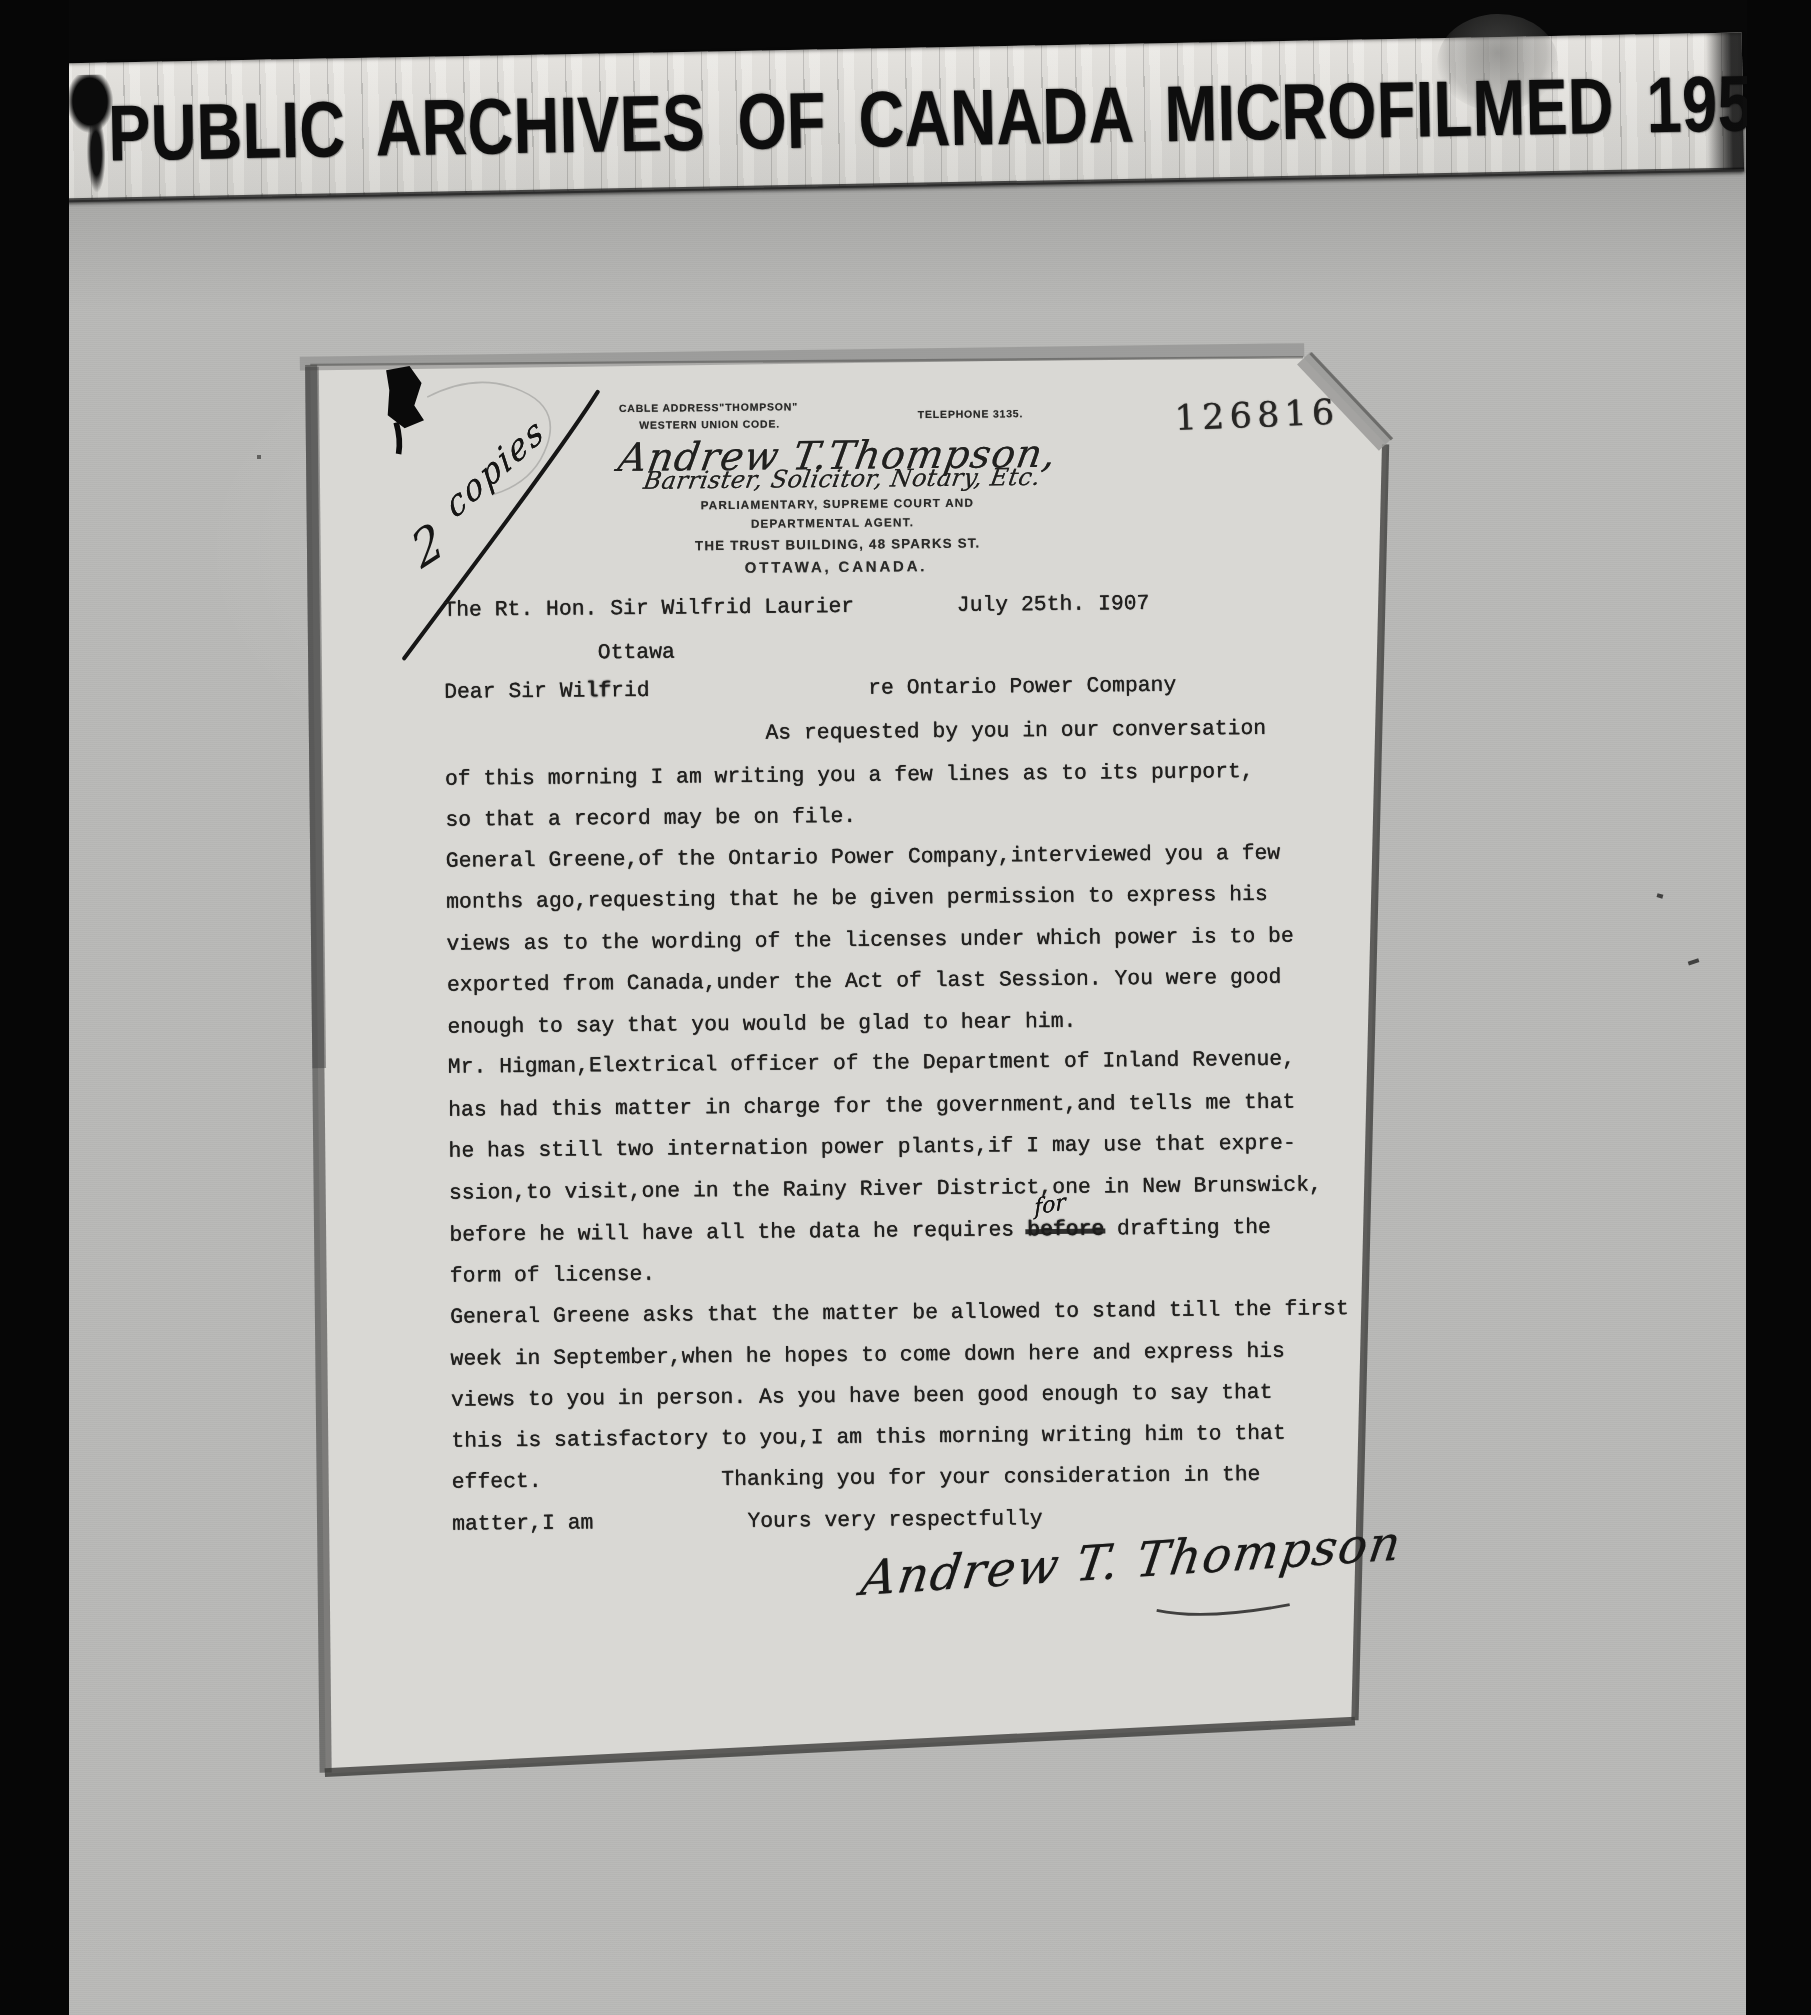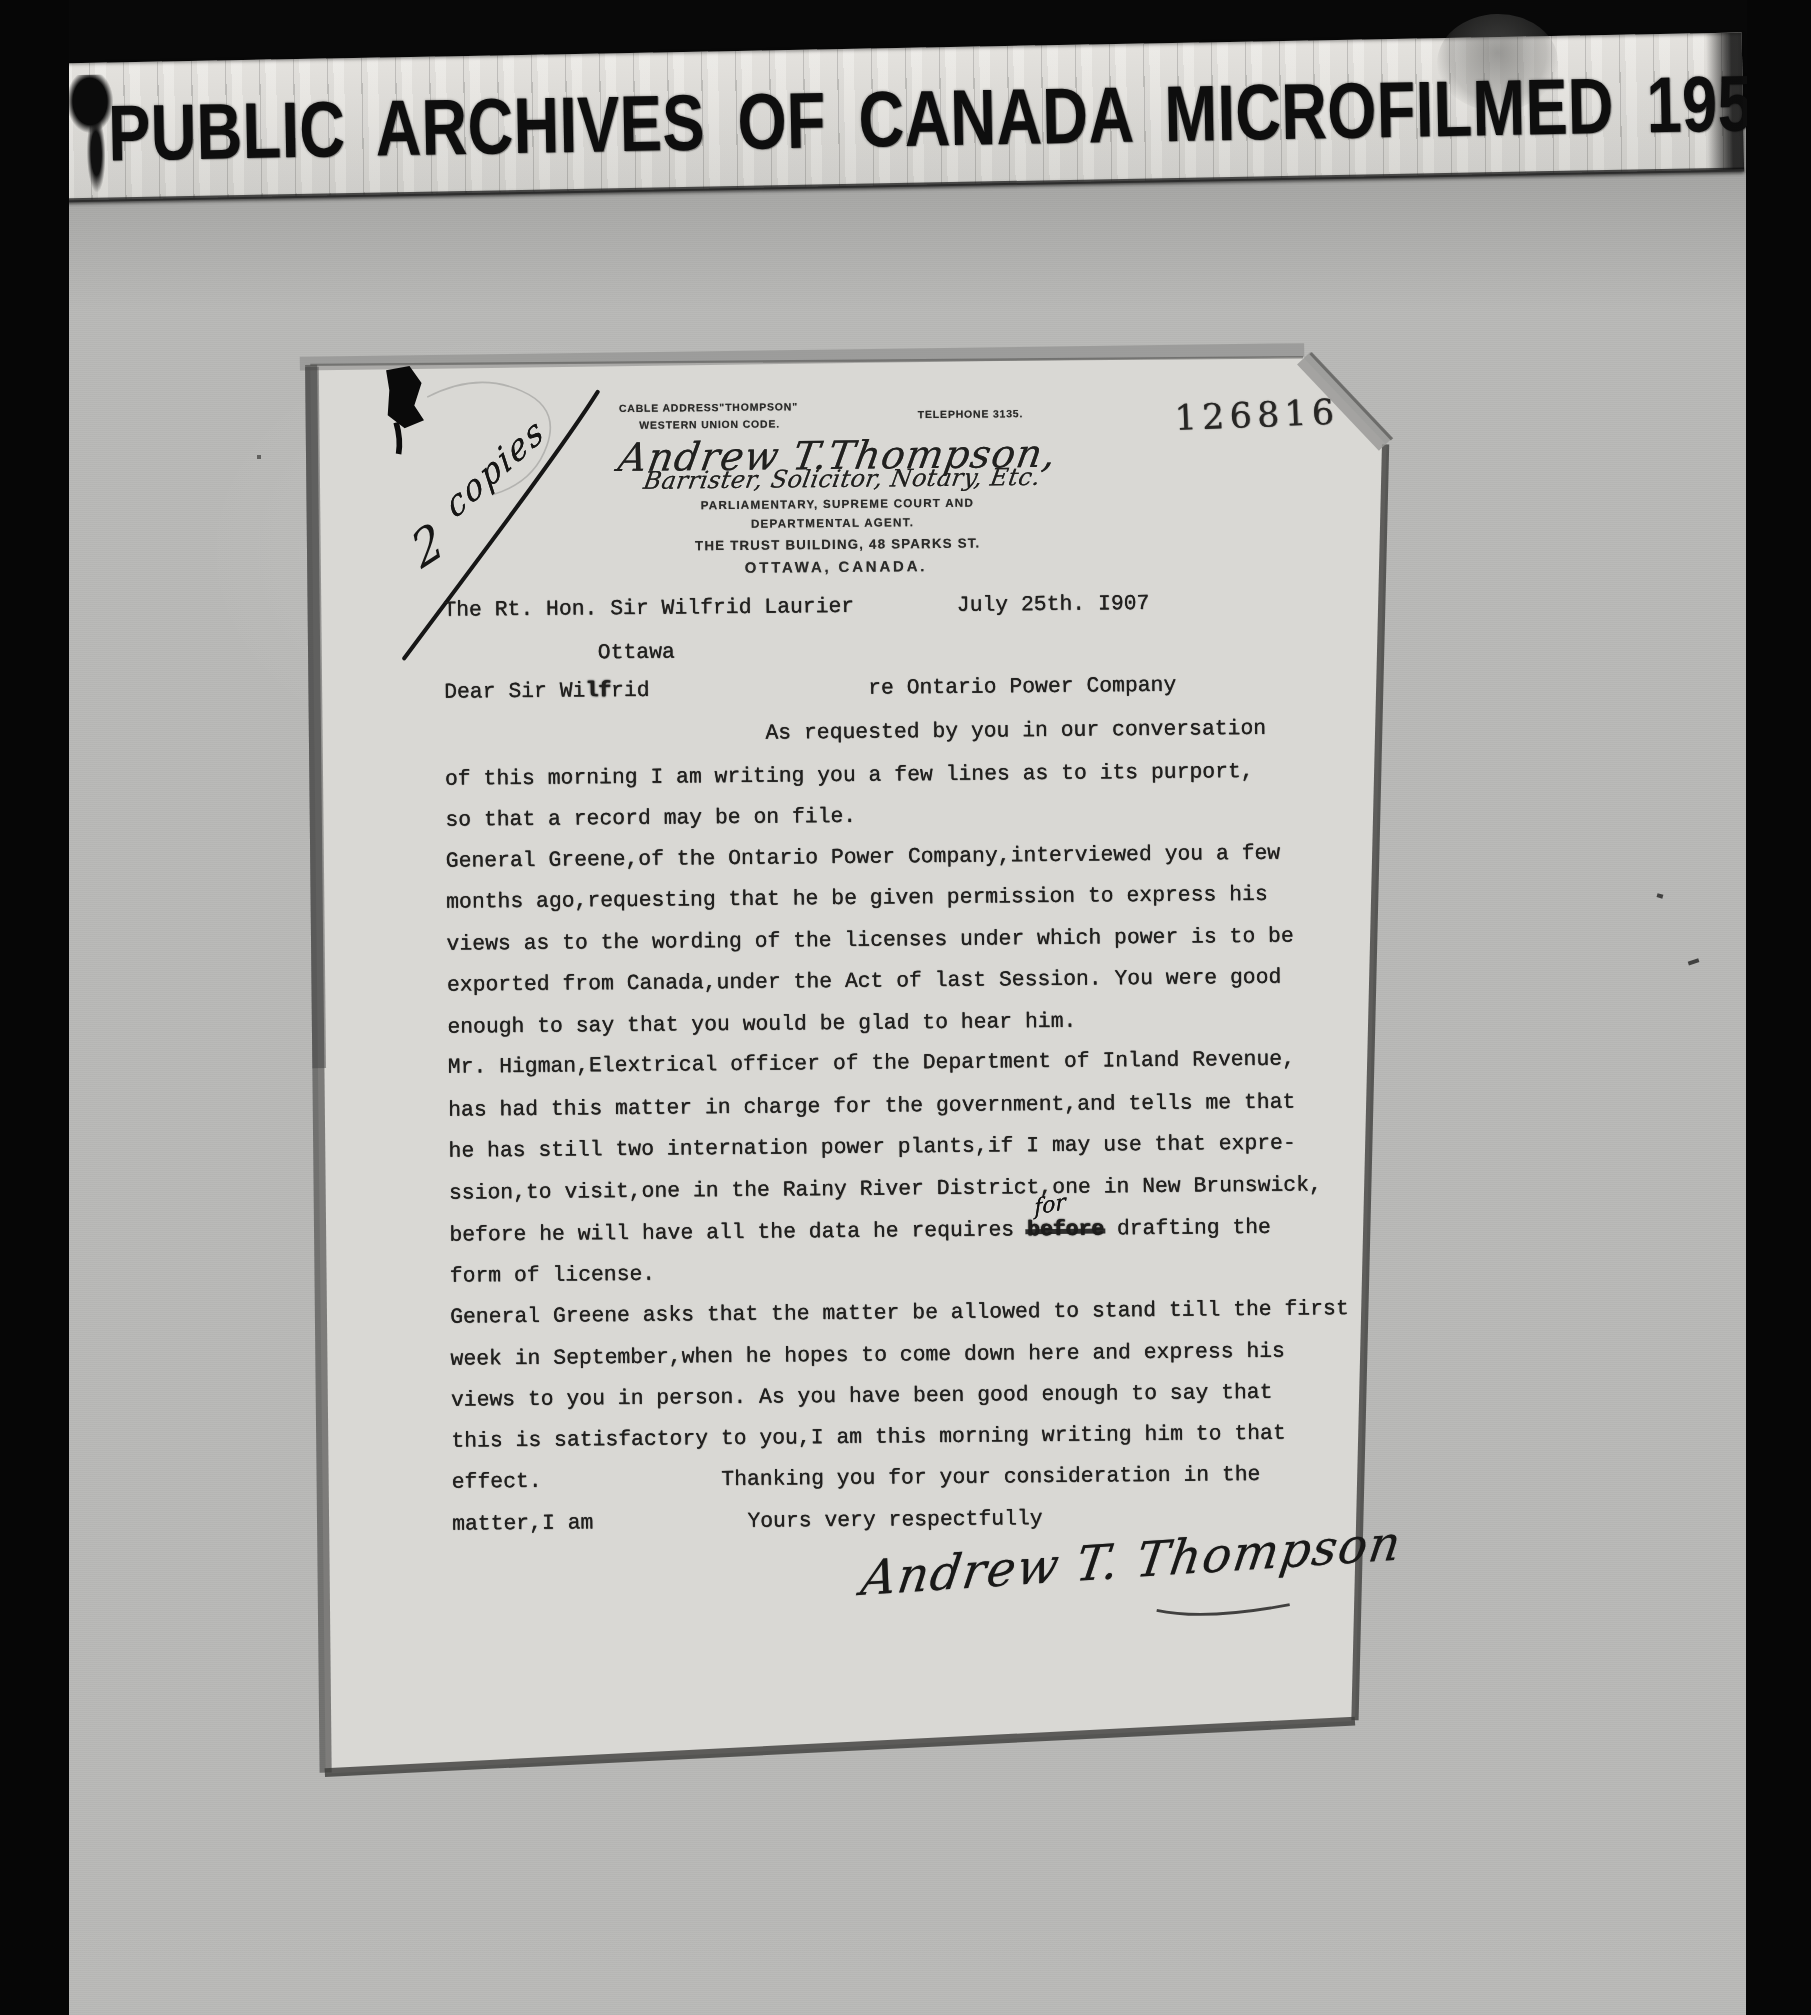--- a/index.html
+++ b/index.html
@@ -43,23 +43,23 @@
 
   
   svg.layer{position:absolute;left:0;top:0;}
 
   
   #typed{position:absolute;left:0;top:0;width:1812px;height:2325px;
     transform:rotate(-0.55deg);transform-origin:310px 365px;}
   .tline{position:absolute;left:441px;white-space:pre;
     font-family:"Liberation Mono",monospace;font-size:21.4px;font-weight:400;color:#21201e;
     text-shadow:0 0 0.8px rgba(15,15,15,.8), 0.4px 0.4px 0 rgba(25,25,25,.35);}
-  .ovr{font-weight:700;text-shadow:0 0 2px #141414, 0.8px 0 1.2px #1c1c1c;}
+  .ovr{font-weight:400;text-shadow:0 0 2px #141414, 0.8px 0 1.2px #1c1c1c;}
   .subj{position:absolute;left:424px;top:0;}
-  .struck{position:relative;text-shadow:0 0 1.6px rgba(10,10,10,.9), 0.8px 0.4px 0.8px #222;font-weight:bold;}
+  .struck{position:relative;text-shadow:0 0 1.6px rgba(10,10,10,.9), 0.8px 0.4px 0.8px #222;}
   .struck::after{content:"";position:absolute;left:-1.6px;right:-1.6px;top:12px;height:5.2px;background:#1c1c1b;opacity:.9;}
   .hand-for{position:absolute;left:585px;top:-25px;font-family:"DejaVu Serif",serif;font-style:italic;
     font-size:22px;color:#131312;transform:rotate(-9deg) skewX(-8deg);text-shadow:0 0 0.4px #111;}
 
   
   .lh{position:absolute;transform:translateX(-50%);white-space:nowrap;color:#28282
 6;}
   .lh-caps{font-family:"Liberation Sans",sans-serif;font-weight:700;color:#2b2b29;
     text-shadow:0 0 0.8px rgba(30,30,30,.55);}
   #lh-cable1{left:708px;top:405px;font-size:10.5px;letter-spacing:0.8px;}

